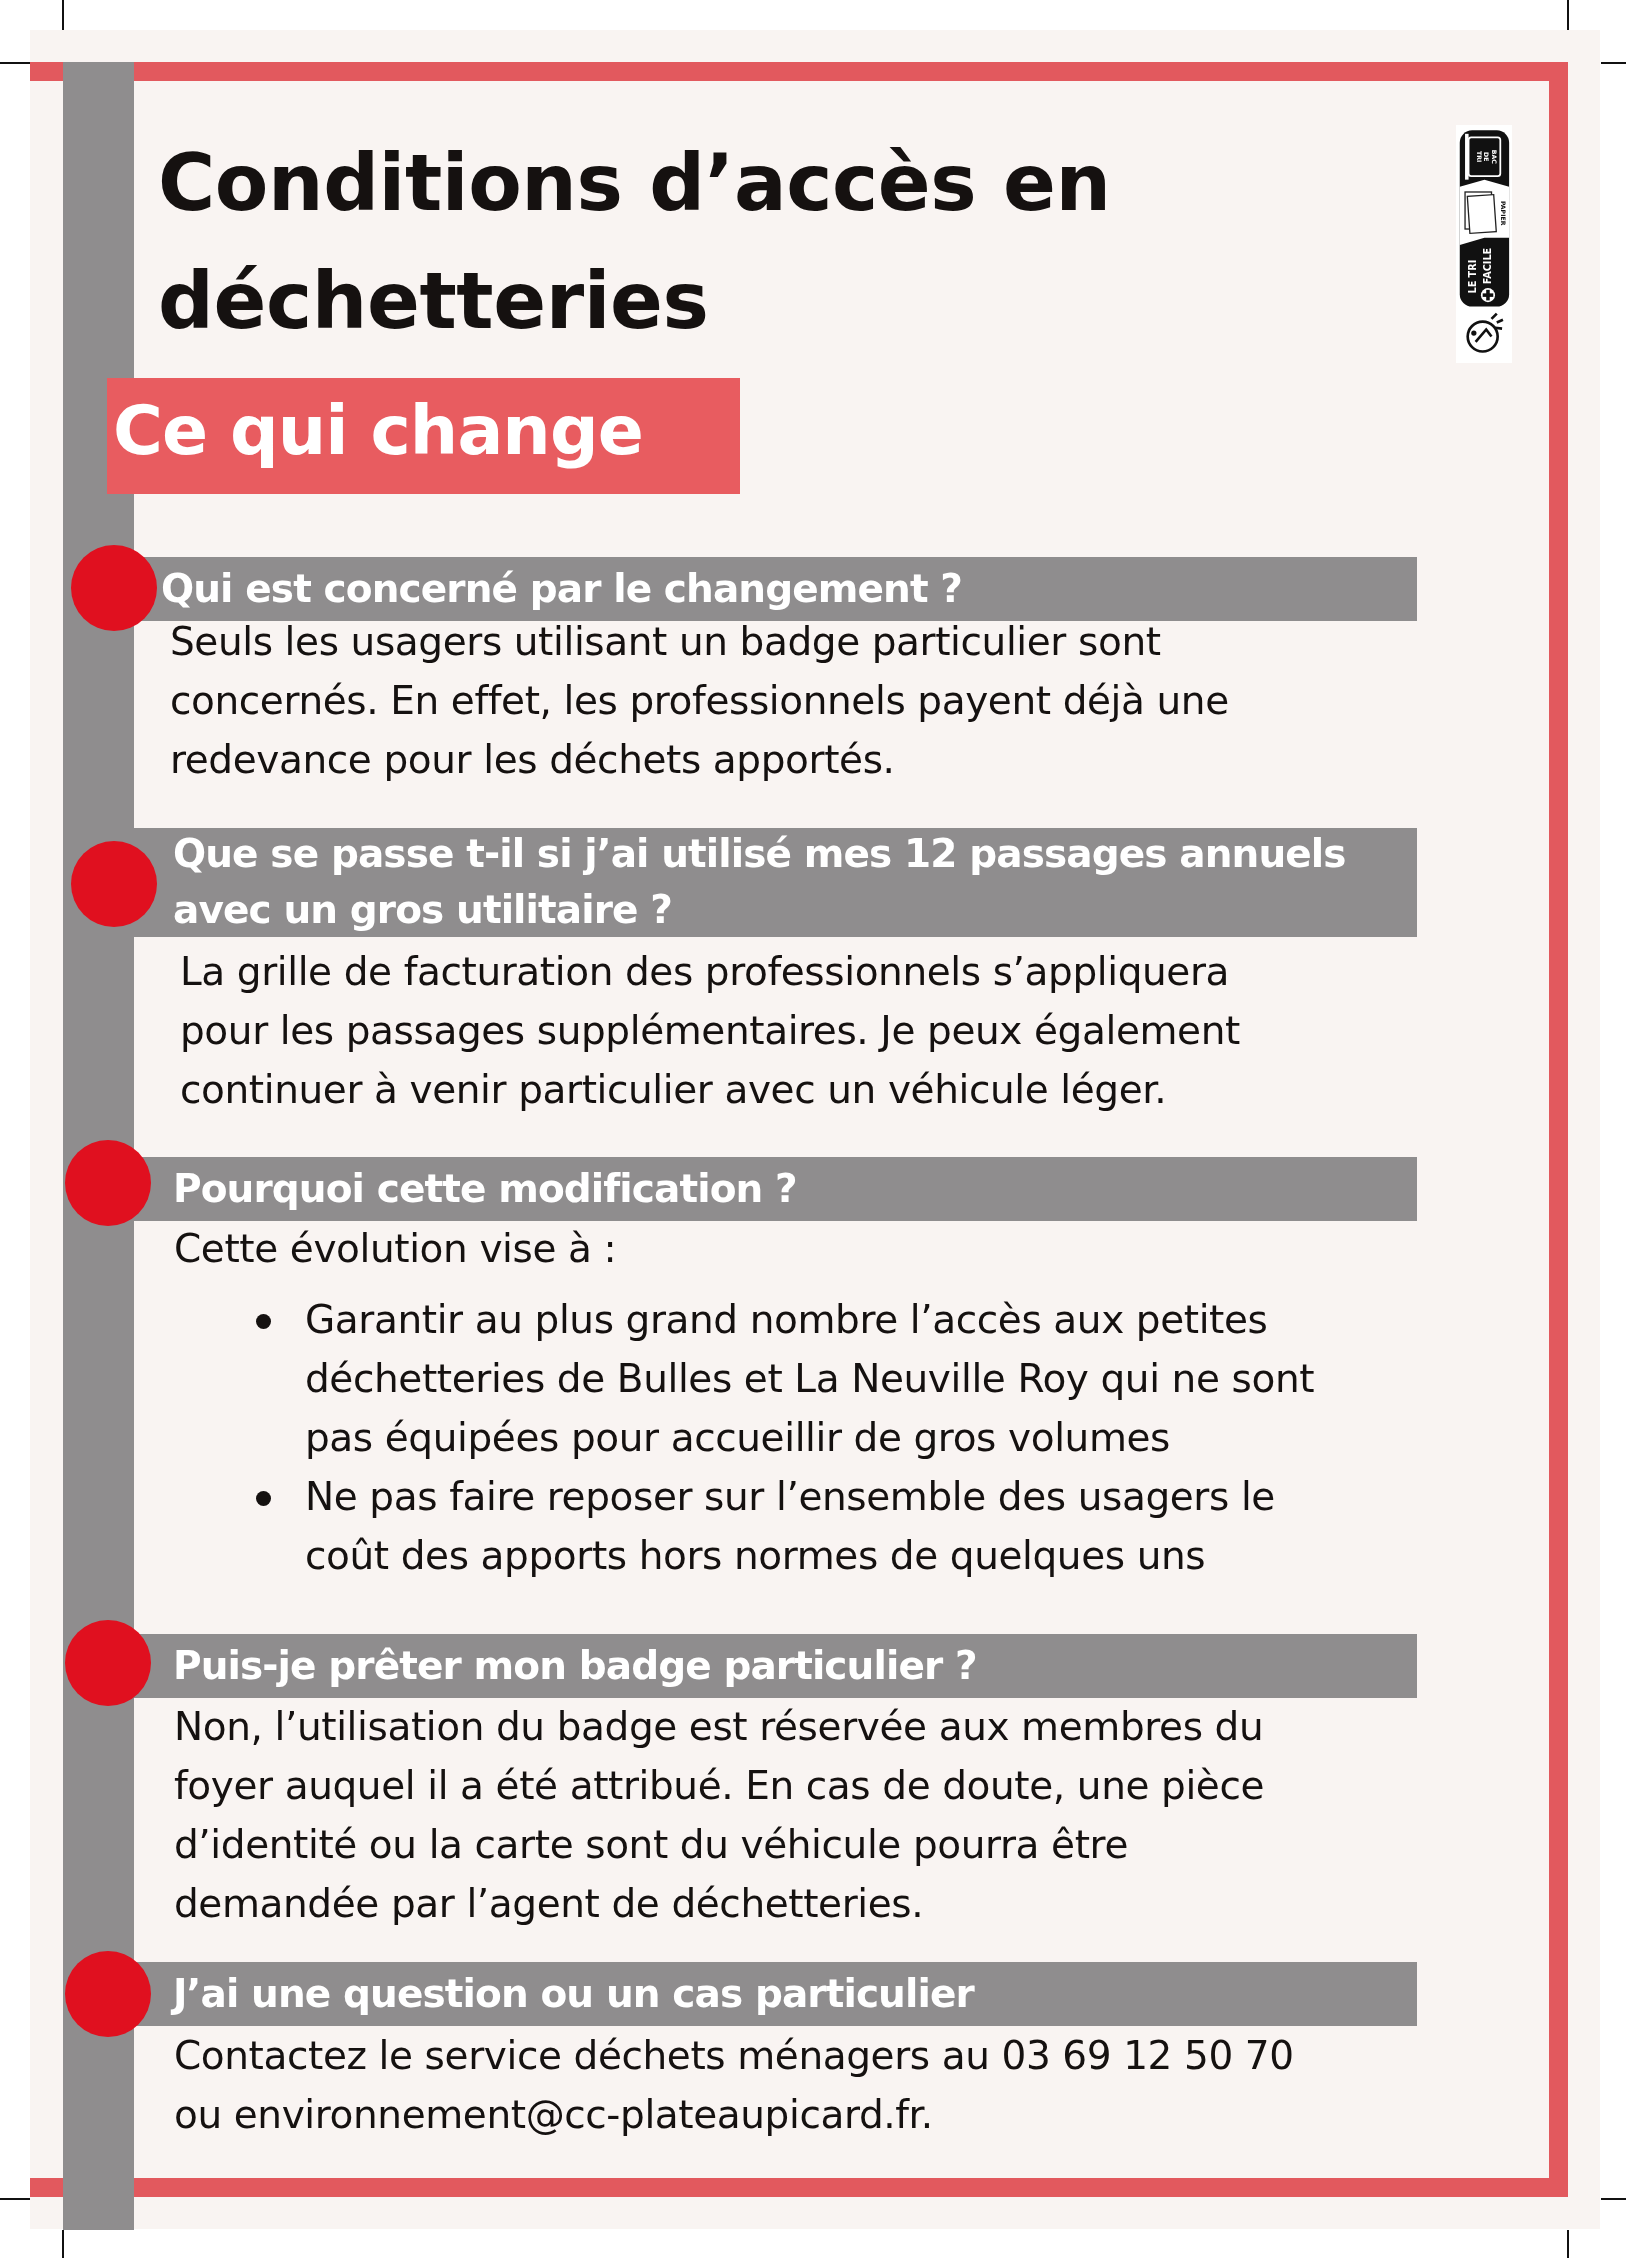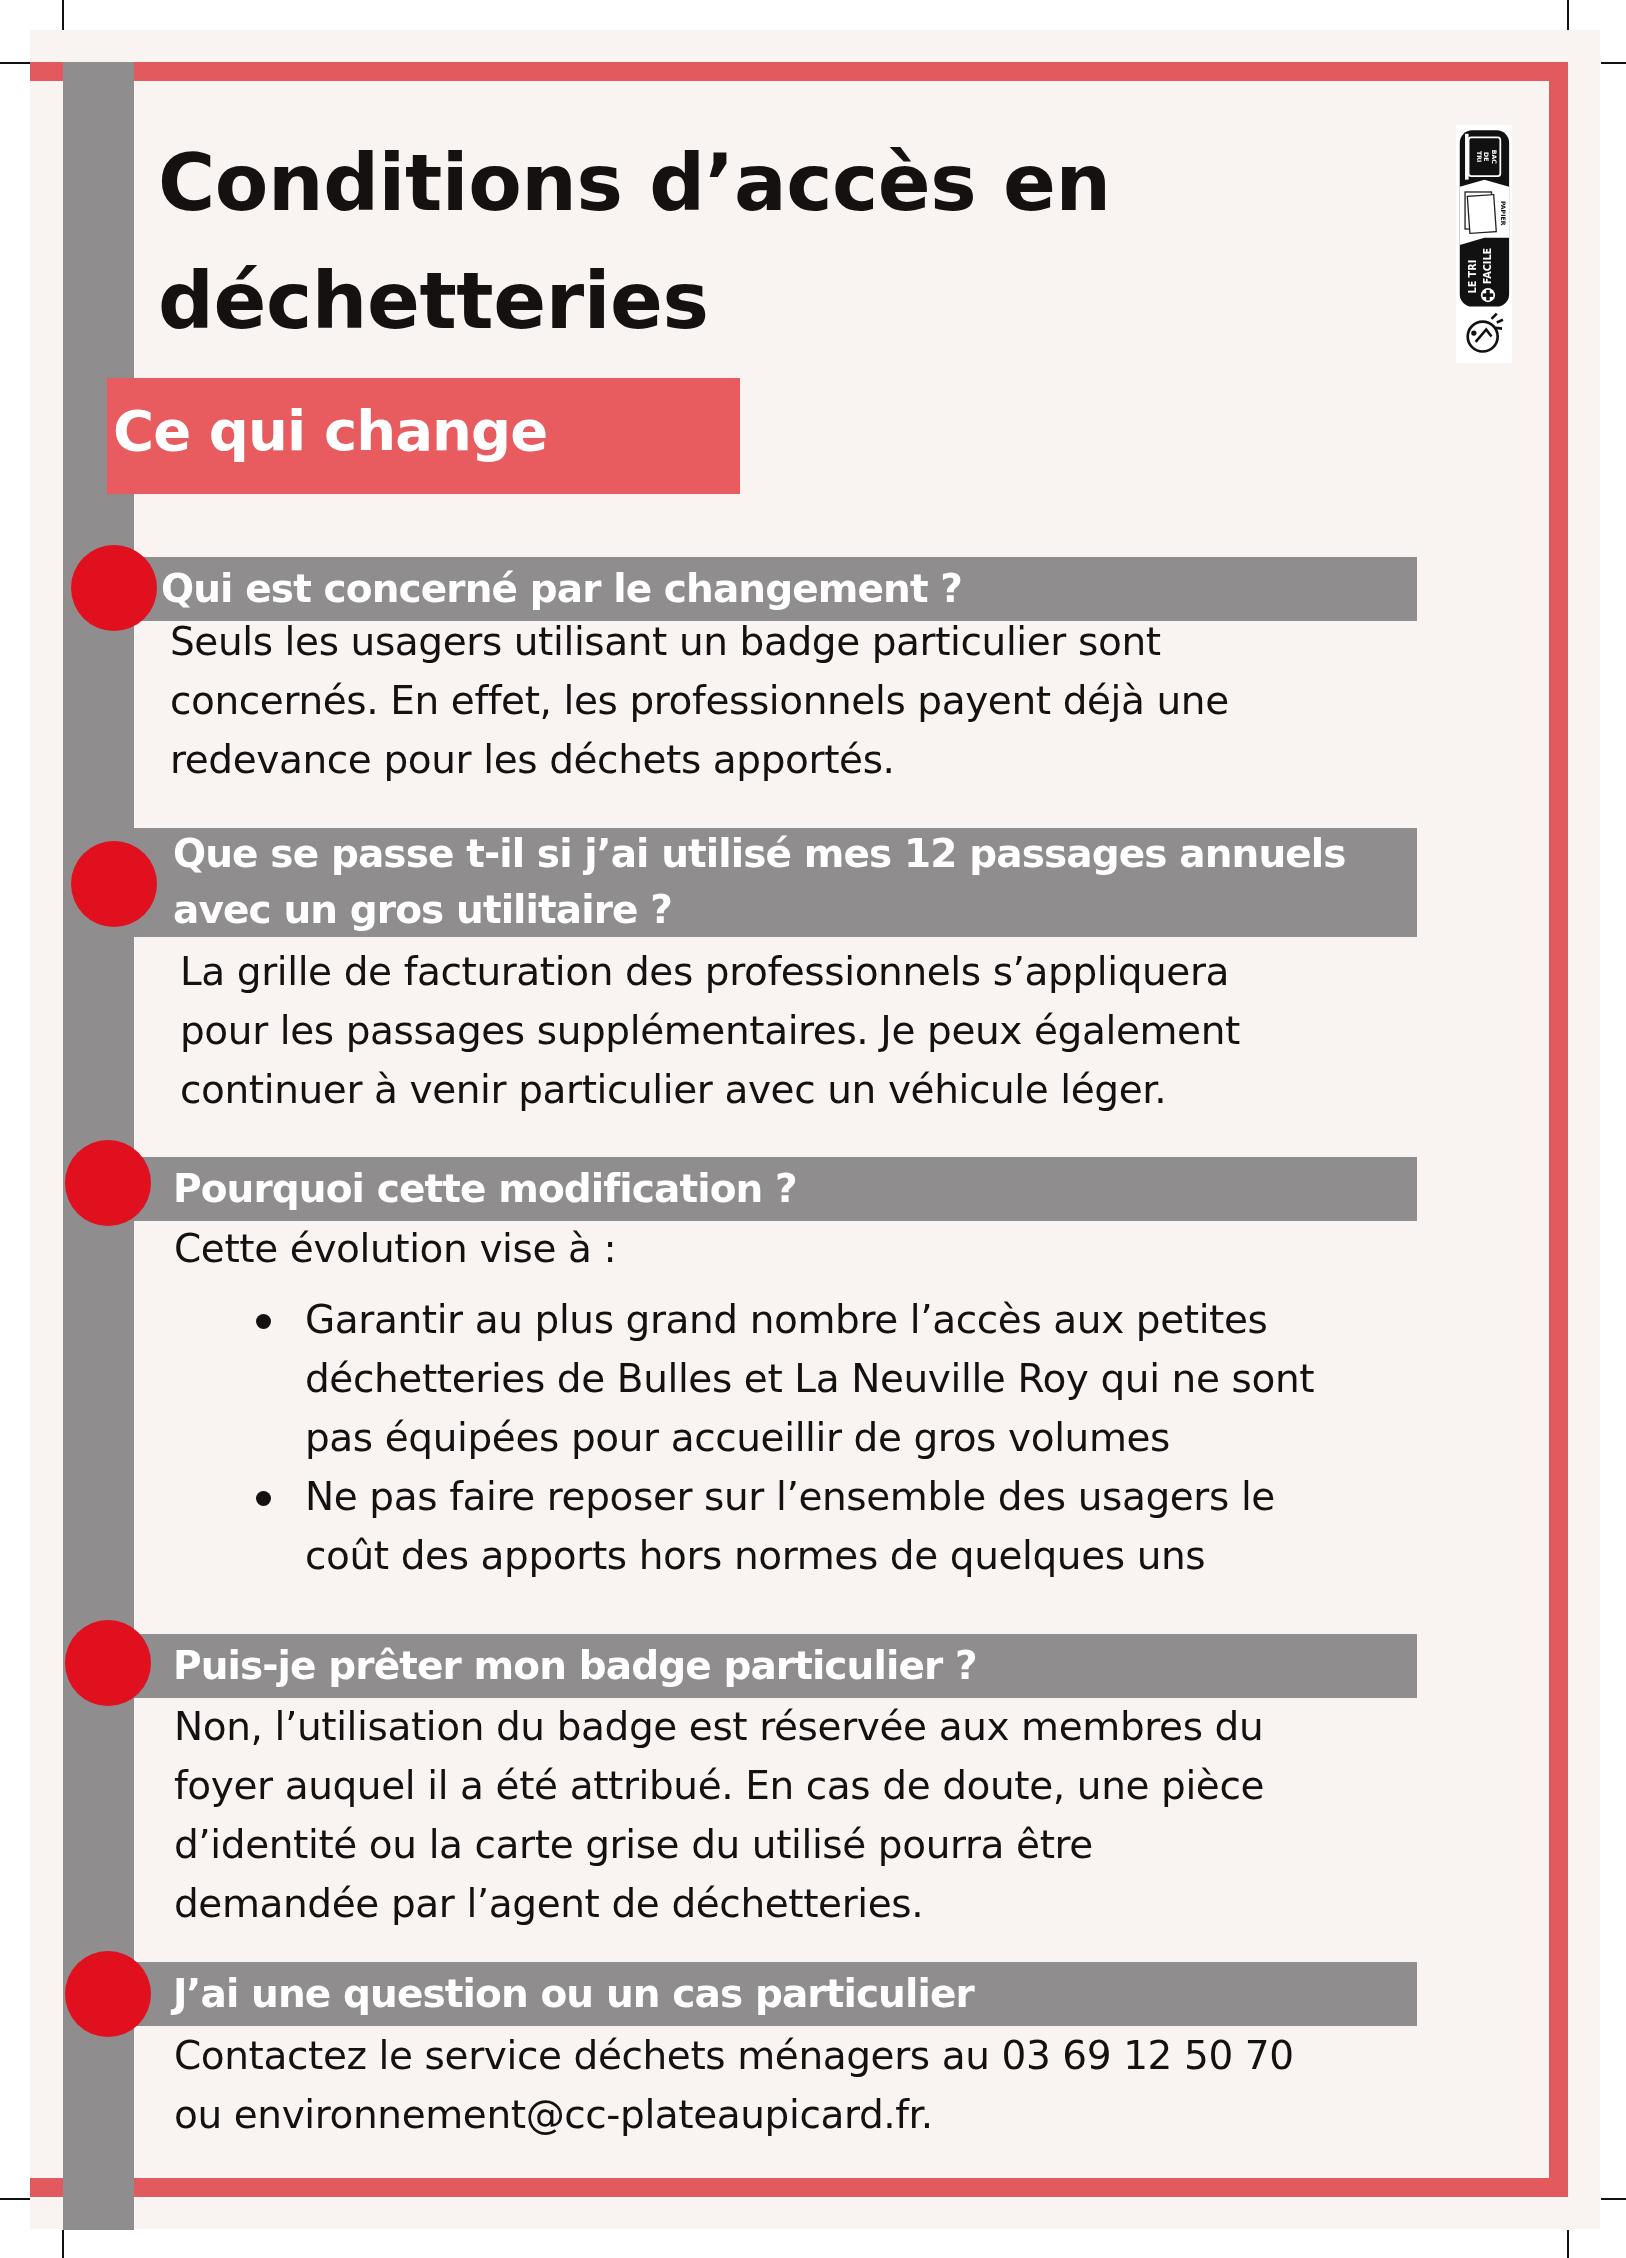--- a/index.html
+++ b/index.html
@@ -23,21 +23,21 @@
     font-family: "DejaVu Sans", sans-serif; font-weight: bold;
     font-size: 78px; line-height: 118px; color: #151110; letter-spacing: -0.4px;
   }
   .banner {
     position: absolute; left: 107px; top: 378px; width: 633px; height: 116px;
     background: #e85c60;
   }
   .banner-text {
     position: absolute; left: 113px; top: 378px; height: 116px; line-height: 106px;
     font-family: "DejaVu Sans", sans-serif; font-weight: bold;
-    font-size: 56px; color: #ffffff; letter-spacing: -0.9px; white-space: nowrap;
+    font-size: 68px; color: #ffffff; letter-spacing: -0.9px; white-space: nowrap;
   }
 
   .logo-box { position: absolute; left: 1456px; top: 125px; width: 56px; height: 238px; background: #ffffff; }
   .logo-box svg { display: block; }
 
   .qbar {
     position: absolute; left: 133px; width: 1284px; background: #8f8d8e;
   }
   .qtext {
     position: absolute; color: #ffffff; font-family: "DejaVu Sans", sans-serif; font-weight: bold;
@@ -162,21 +162,21 @@
 </ul>
 
 <div class="qbar" style="top:1634px;height:64px;"></div>
 <div class="dot" style="left:65px;top:1620px;"></div>
 <h2 class="qtext" style="left:173px;top:1634px;line-height:64px;">
   <span>Puis-je prêter mon badge particulier ?</span>
 </h2>
 <p class="body-text" style="left:174px;top:1697px;">
   <span class="line">Non, l’utilisation du badge est réservée aux membres du</span>
   <span class="line">foyer auquel il a été attribué. En cas de doute, une pièce</span>
-  <span class="line">d’identité ou la carte grise du utilisé pourra être</span>
+  <span class="line">d’identité ou la carte sont du véhicule pourra être</span>
   <span class="line">demandée par l’agent de déchetteries.</span>
 </p>
 
 <div class="qbar" style="top:1962px;height:64px;"></div>
 <div class="dot" style="left:65px;top:1951px;"></div>
 <h2 class="qtext" style="left:173px;top:1962px;line-height:64px;">
   <span>J’ai une question ou un cas particulier</span>
 </h2>
 <p class="body-text" style="left:174px;top:2026px;">
   <span class="line">Contactez le service déchets ménagers au 03 69 12 50 70</span>

